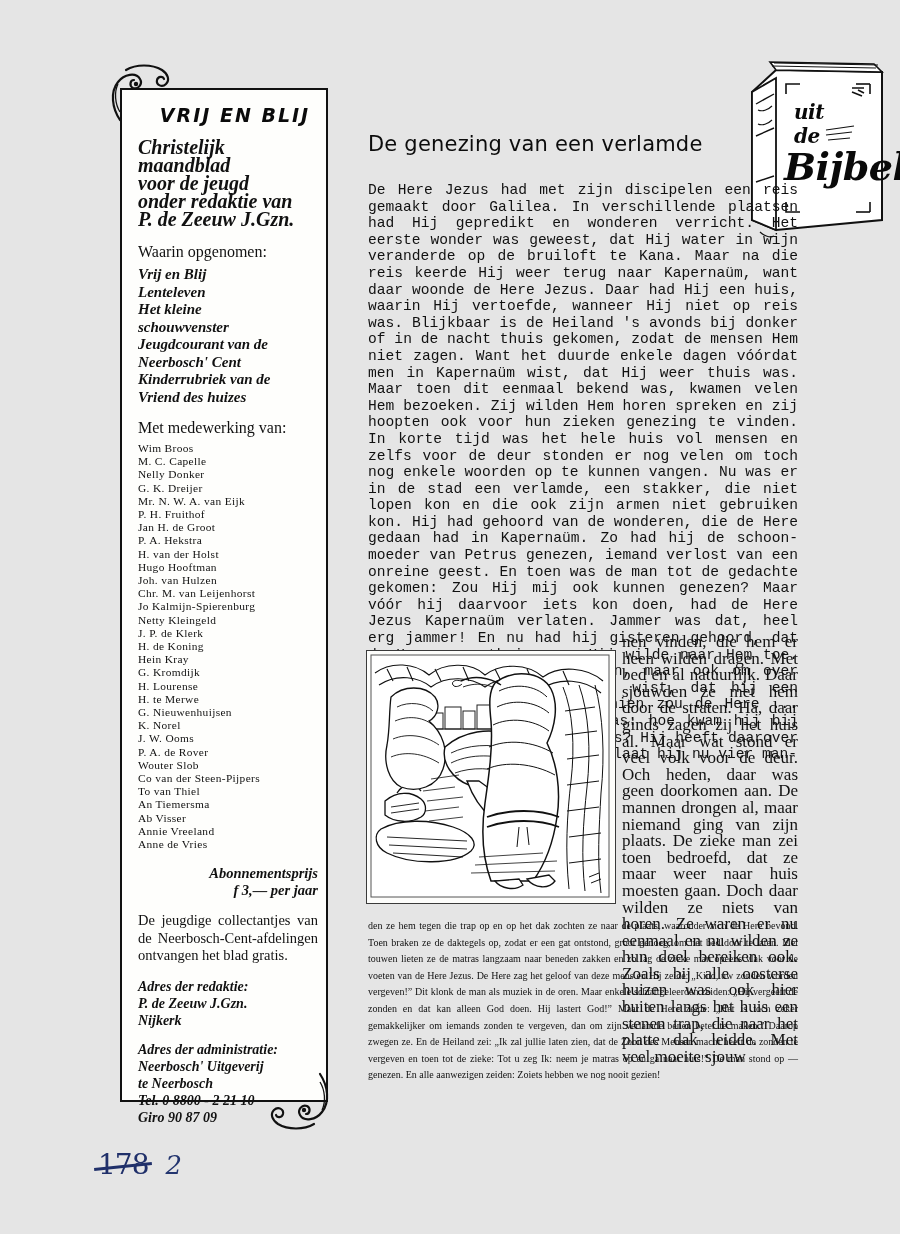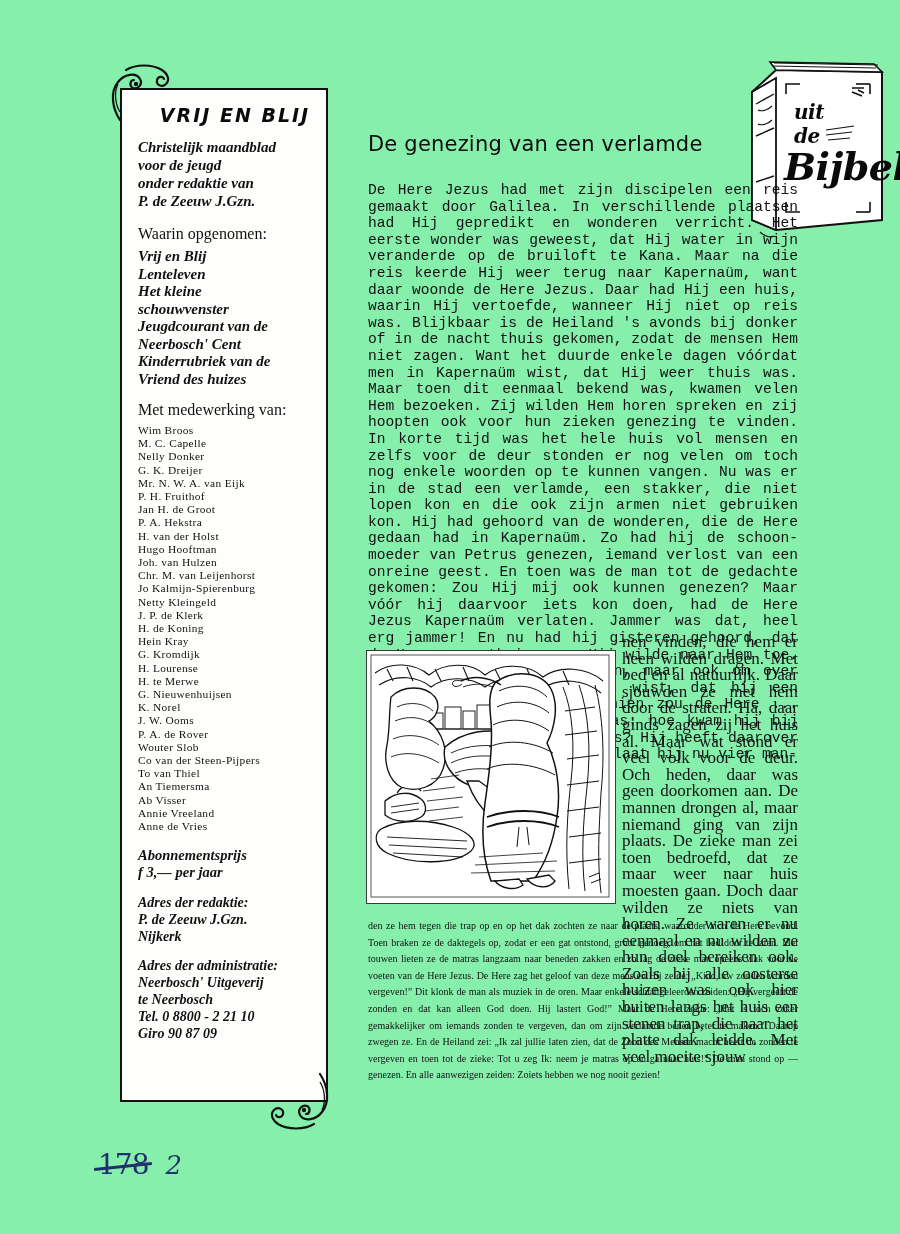--- a/index.html
+++ b/index.html
@@ -6,21 +6,21 @@
   body{
     width:900px;height:1234px;
     background:#fbfbf8;
     font-family:"Liberation Serif", serif;
     color:#111;
     position:relative;
     overflow:hidden;
   }
   .page{
     position:absolute;inset:0;
-    background:#86efac;
+    background:#e5e5e5;
   }
   
   .masthead{
     position:absolute;left:106px;top:62px;width:226px;height:1066px;
   }
   .mast-frame{
     position:absolute;left:14px;top:26px;right:4px;bottom:26px;
     border:2px solid #111;
     background:#fefefc;
   }
@@ -38,21 +38,21 @@
     font-family:"DejaVu Sans", sans-serif;
     font-weight:bold;font-style:italic;
     font-size:19px;letter-spacing:2.0px;
     text-align:center;
     margin:8px 0 12px 14px;
     color:#0b0b0b;
   }
   .mast-sub{
     font-family:"Liberation Serif", serif;
     font-style:italic;font-weight:bold;
-    font-size:15px;line-height:18px;
+    font-size:20px;line-height:18px;
     margin:0 0 14px 0;
   }
   .mast-h{
     font-family:"Liberation Serif", serif;
     font-size:16px;line-height:19px;margin:0 0 5px 0;
   }
   .mast-ital{
     font-family:"Liberation Serif", serif;
     font-style:italic;font-weight:bold;
     font-size:15px;line-height:17.5px;margin:0 0 12px 0;
@@ -60,21 +60,21 @@
   .names{
     font-family:"Liberation Serif", serif;
     font-size:11.4px;line-height:13.2px;
     letter-spacing:0.35px;
     margin:0 0 14px 0;
   }
   .names div{white-space:nowrap;}
   .price-h{
     font-family:"Liberation Serif", serif;
     font-style:italic;font-weight:bold;
-    font-size:14.5px;line-height:17px;margin:0 0 13px 0;
+    font-size:14.5px;line-height:17px;margin:0 0 13px 0;text-align:right;
   }
   .body-blk{
     font-family:"Liberation Serif", serif;
     font-size:14.5px;line-height:17.5px;
     text-align:justify;
     margin:0 0 13px 0;
     hyphens:manual;
   }
   .addr{
     font-family:"Liberation Serif", serif;
@@ -230,20 +230,21 @@
           <div>Ab Visser</div>
           <div>Annie Vreeland</div>
           <div>Anne de Vries</div>
         </div>
 
         <div class="price-h">
           <div>Abonnementsprijs</div>
           <div>f 3,— per jaar</div>
         </div>
 
+        <div class="body-blk">De jeugdige collectant­jes van de Neerbosch-Cent-afdelingen ontvan­gen het blad gratis.</div>
 
 
         <div class="addr">
           <div>Adres der redaktie:</div>
           <div>P. de Zeeuw J.Gzn.</div>
           <div>Nijkerk</div>
         </div>
 
         <div class="addr">
           <div>Adres der administratie:</div>

